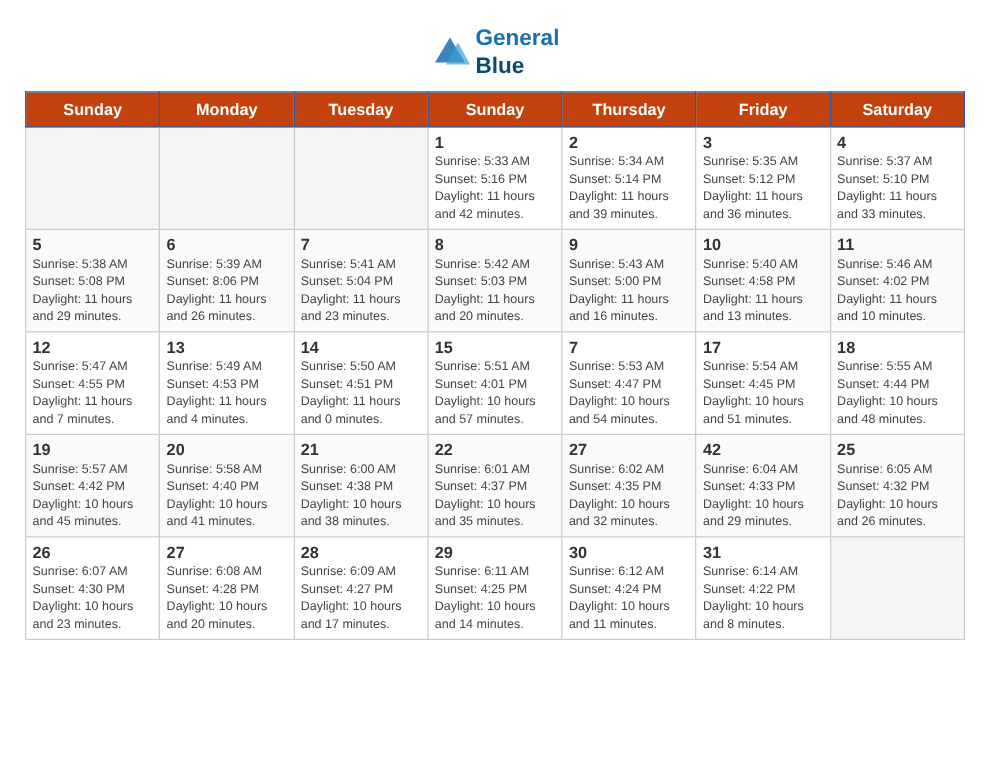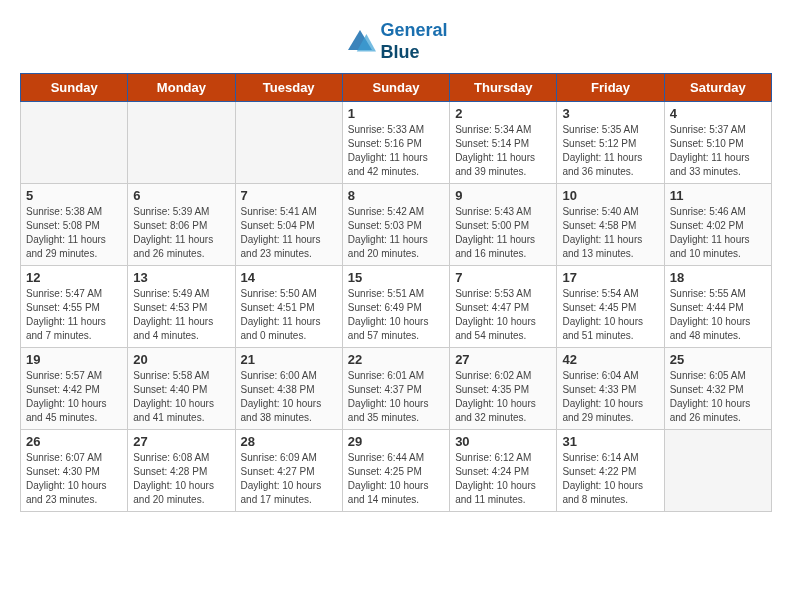--- a/index.html
+++ b/index.html
@@ -223,21 +223,21 @@
         <td>
           <span class="day-number">14</span>
           <div class="day-info">Sunrise: 5:50 AM
 Sunset: 4:51 PM
 Daylight: 11 hours
 and 0 minutes.</div>
         </td>
         <td>
           <span class="day-number">15</span>
           <div class="day-info">Sunrise: 5:51 AM
-Sunset: 6:49 PM
+Sunset: 4:01 PM
 Daylight: 10 hours
 and 57 minutes.</div>
         </td>
         <td>
           <span class="day-number">7</span>
           <div class="day-info">Sunrise: 5:53 AM
 Sunset: 4:47 PM
 Daylight: 10 hours
 and 54 minutes.</div>
         </td>
@@ -324,21 +324,21 @@
         </td>
         <td>
           <span class="day-number">28</span>
           <div class="day-info">Sunrise: 6:09 AM
 Sunset: 4:27 PM
 Daylight: 10 hours
 and 17 minutes.</div>
         </td>
         <td>
           <span class="day-number">29</span>
-          <div class="day-info">Sunrise: 6:44 AM
+          <div class="day-info">Sunrise: 6:11 AM
 Sunset: 4:25 PM
 Daylight: 10 hours
 and 14 minutes.</div>
         </td>
         <td>
           <span class="day-number">30</span>
           <div class="day-info">Sunrise: 6:12 AM
 Sunset: 4:24 PM
 Daylight: 10 hours
 and 11 minutes.</div>

